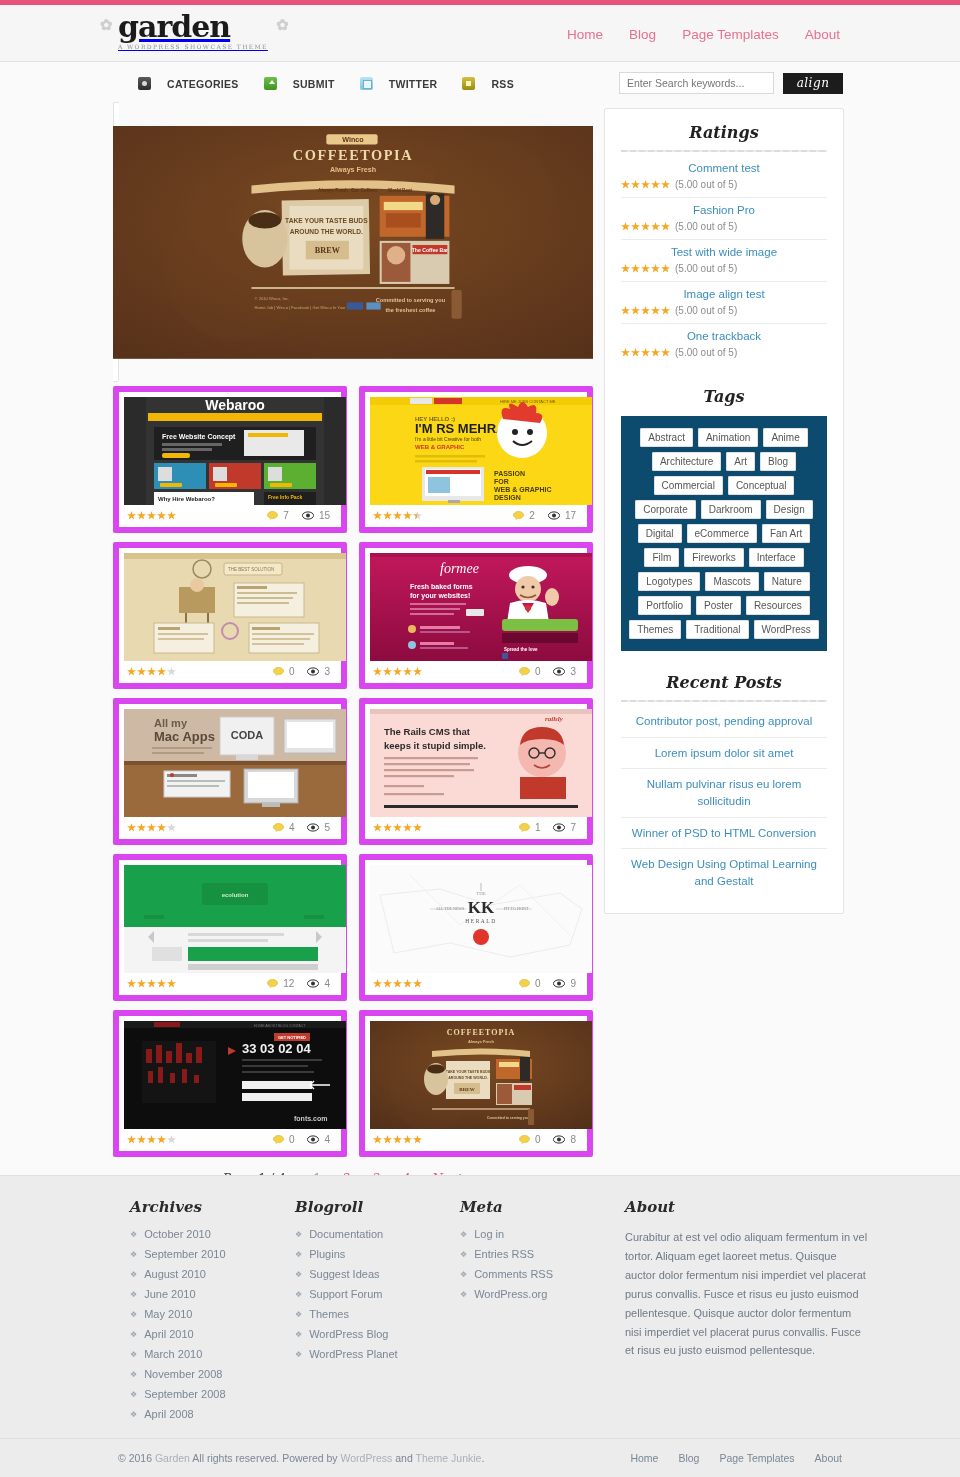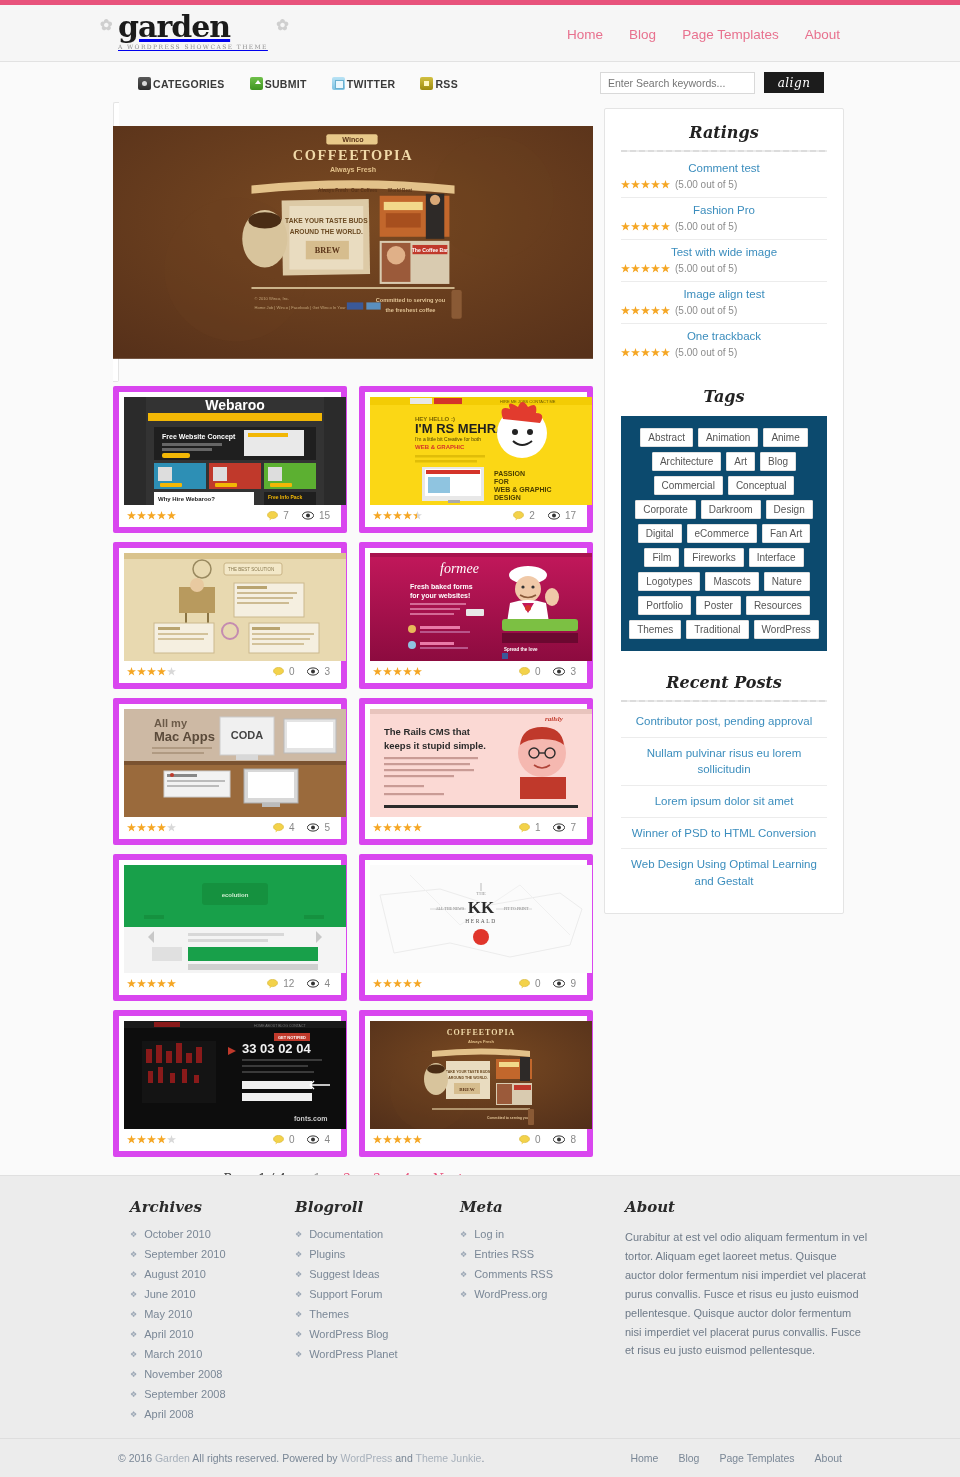--- a/index.html
+++ b/index.html
@@ -36,37 +36,37 @@
   .logo-orn.r { right: -20px; }
 
   .mainnav { position: absolute; right: 120px; top: 22px; display: flex; gap: 26px; }
   .mainnav a {
     color: #e8718e; font-size: 13.5px; text-decoration: none;
   }
 
   
   .strip { height: 46px; position: relative; }
   .utilnav { position: absolute; left: 138px; top: 15px; display: flex; gap: 25px; align-items: center; }
-  .util { display: flex; align-items: center; gap: 2px; text-decoration: none; text-align: right; }
+  .util { display: flex; align-items: center; gap: 16px; text-decoration: none; text-align: right; }
   .util-label { font-size: 10.5px; font-weight: bold; color: #3a3a3a; letter-spacing: .3px; }
   .ico {
     width: 13px; height: 13px; border-radius: 2px; position: relative;
     display: inline-block; flex: none;
   }
   .ico.cats { background: linear-gradient(#5a5a5a,#2b2b2b); }
   .ico.cats::after { content:""; position:absolute; left:4px; top:4px; width:5px; height:5px; border-radius:50%; background:#d8d8d8;}
   .ico.submit { background: linear-gradient(#6fc04a,#3f9420); }
   .ico.submit::after { content:""; position:absolute; left:5px; top:3px; width:0;height:0;
       border-left:3px solid transparent;border-right:3px solid transparent;border-bottom:4px solid #fff;}
   .ico.twitter { background: linear-gradient(#b9e3f5,#7fc3e3); }
   .ico.twitter::after { content:""; position:absolute; left:3px; top:3px; width:7px; height:7px; background:#eaf7fd; border:1px solid #6ab0d0;}
   .ico.rss { background: linear-gradient(#d2c041,#9d8b10); }
   .ico.rss::after { content:""; position:absolute; left:4px; top:4px; width:5px; height:5px; background:#fff7c0;}
 
-  .searchbox { position: absolute; right: 136px; top: 10px; display: flex; }
+  .searchbox { position: absolute; right: 117px; top: 10px; display: flex; align-items: center; }
   .searchbox input {
     width: 155px; height: 22px; border: 1px solid #d9d9d9; background: #fff;
     font-size: 10.5px; color: #999; padding: 0 7px; outline: none;
     font-family: "Liberation Sans", sans-serif;
   }
   .searchbtn {
     margin-left: 9px; width: 60px; height: 21px; background: #1c1c1c; color: #fff;
     border: none; font-family: "DejaVu Serif", serif; font-size: 12px; font-style: italic;
     letter-spacing: .5px; cursor: pointer;
   }
@@ -1076,24 +1076,24 @@
         </div>
       </div>
 
       <div class="sb-block">
         <div class="sb-title">Recent Posts</div>
         <div class="sb-rule"></div>
         <div class="rp-item">
           <a class="rp-link" href="#">Contributor post, pending approval</a>
         </div>
         <div class="rp-item">
+          <a class="rp-link" href="#">Lorem ipsum dolor sit amet</a>
+        </div>
+        <div class="rp-item">
           <a class="rp-link" href="#">Nullam pulvinar risus eu lorem sollicitudin</a>
-        </div>
-        <div class="rp-item">
-          <a class="rp-link" href="#">Lorem ipsum dolor sit amet</a>
         </div>
         <div class="rp-item">
           <a class="rp-link" href="#">Winner of PSD to HTML Conversion</a>
         </div>
         <div class="rp-item">
           <a class="rp-link" href="#">Web Design Using Optimal Learning and Gestalt</a>
         </div>
       </div>
     </aside>
   </div>

